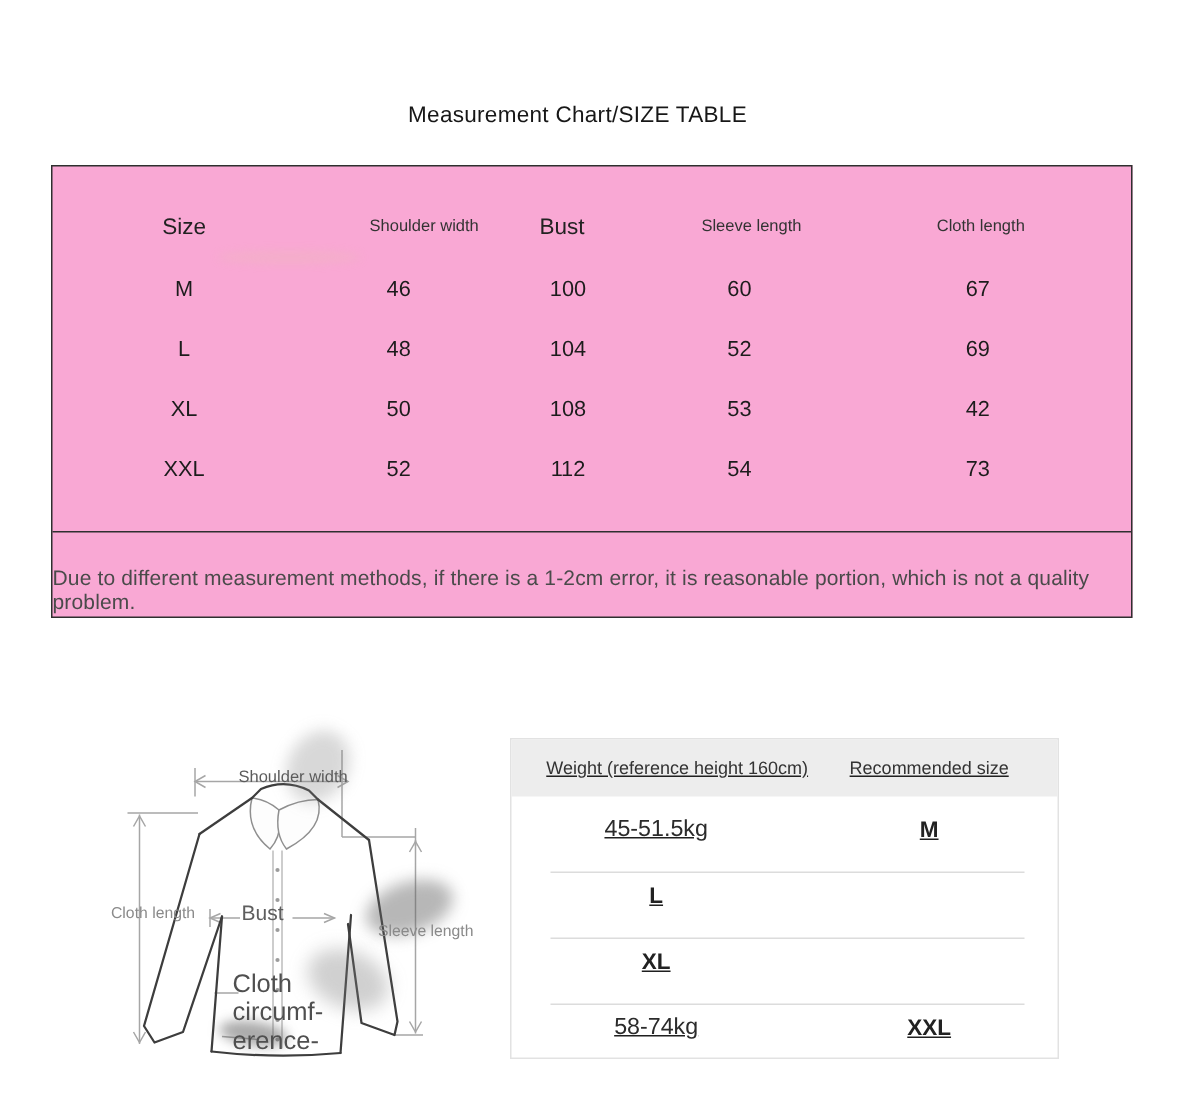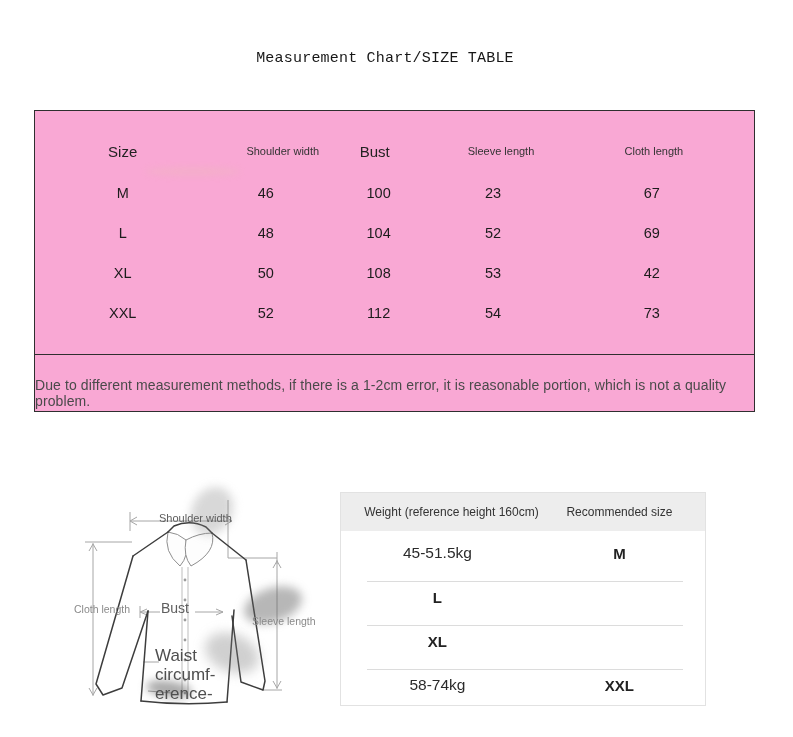--- a/index.html
+++ b/index.html
@@ -5,22 +5,22 @@
   * { margin: 0; padding: 0; box-sizing: border-box; }
   html, body { background: #ffffff; }
   body {
     width: 793px; height: 737px;
     position: relative;
     font-family: "Liberation Sans", sans-serif;
     color: #1f1f1f;
     overflow: hidden;
   }
   .page-title {
-    position: absolute; left: 0; top: 50px; width: 770px;
-    text-align: center; font-size: 15px; color: #171717; letter-spacing: .2px; font-family: Liberation Mono, monospace;
+    position: absolute; left: 0; top: 68px; width: 770px;
+    text-align: center; font-size: 15px; color: #171717; letter-spacing: .2px;
   }
 
   
   .size-table {
     position: absolute; left: 34px; top: 110px; width: 721px; height: 302px;
     border: 1px solid #2f2f2f; background: #f9a8d4;
     display: flex; flex-direction: column;
   }
   .st-header, .st-row {
     display: grid;
@@ -58,21 +58,21 @@
   .lbl-waist { left: 97px; top: 168px; font-size: 17px; color: #4f4f4f; line-height: 19px; }
   .smudge { position: absolute; border-radius: 50%; pointer-events: none; }
   .sm1 { left: 134px; top: 8px;  width: 40px; height: 50px; background: rgba(125,125,125,.30); filter: blur(5px); transform: rotate(28deg); }
   .sm2 { left: 185px; top: 110px; width: 60px; height: 34px; background: rgba(95,95,95,.45);  filter: blur(5px); transform: rotate(-18deg); }
   .sm3 { left: 146px; top: 156px; width: 56px; height: 38px; background: rgba(120,120,120,.35); filter: blur(6px); transform: rotate(22deg); }
   .sm4 { left: 88px;  top: 203px; width: 46px; height: 16px; background: rgba(85,85,85,.50);  filter: blur(4px); transform: rotate(8deg); }
 
   
   .weight-table {
     position: absolute; left: 340px; top: 492px; width: 366px; height: 214px;
-    border: 1px solid #e2e2e2; background: #fff;
+    border: 1px solid #e2e2e2; background: #fff; text-decoration: underline;
   }
   .wt-header {
     height: 38px; background: #ededed;
     display: grid; grid-template-columns: 53% 47%; align-items: center;
   }
   .wt-header .wt-cell { font-size: 12px; color: #333; text-align: center; }
   .wt-h1 { transform: translateX(14px); }
   .wt-row {
     height: 44px; display: grid; grid-template-columns: 53% 47%; align-items: center;
   }
@@ -91,21 +91,21 @@
     <div class="st-cell h-small nudge-sw">Shoulder width</div>
     <div class="st-cell h-big nudge-bu">Bust</div>
     <div class="st-cell h-small nudge-sl">Sleeve length</div>
     <div class="st-cell h-small nudge-cl">Cloth length</div>
   </div>
 
   <div class="st-row">
     <div class="st-cell">M</div>
     <div class="st-cell">46</div>
     <div class="st-cell">100</div>
-    <div class="st-cell">23</div>
+    <div class="st-cell">60</div>
     <div class="st-cell">67</div>
   </div>
   <div class="st-row">
     <div class="st-cell">L</div>
     <div class="st-cell">48</div>
     <div class="st-cell">104</div>
     <div class="st-cell">52</div>
     <div class="st-cell">69</div>
   </div>
   <div class="st-row">
@@ -196,21 +196,21 @@
   <div class="smudge sm1"></div>
   <div class="smudge sm2"></div>
   <div class="smudge sm3"></div>
   <div class="smudge sm4"></div>
 
   <div class="dg-label lbl-shoulder">Shoulder width</div>
   <div class="dg-label lbl-cloth">Cloth length</div>
   <div class="dg-label lbl-bust">Bust</div>
   <div class="dg-label lbl-sleeve">Sleeve length</div>
   <div class="dg-label lbl-waist">
-    <div>Waist</div>
+    <div>Cloth</div>
     <div>circumf-</div>
     <div>erence-</div>
   </div>
 </div>
 
 <div class="weight-table">
   <div class="wt-header">
     <div class="wt-cell wt-h1">Weight (reference height 160cm)</div>
     <div class="wt-cell">Recommended size</div>
   </div>

